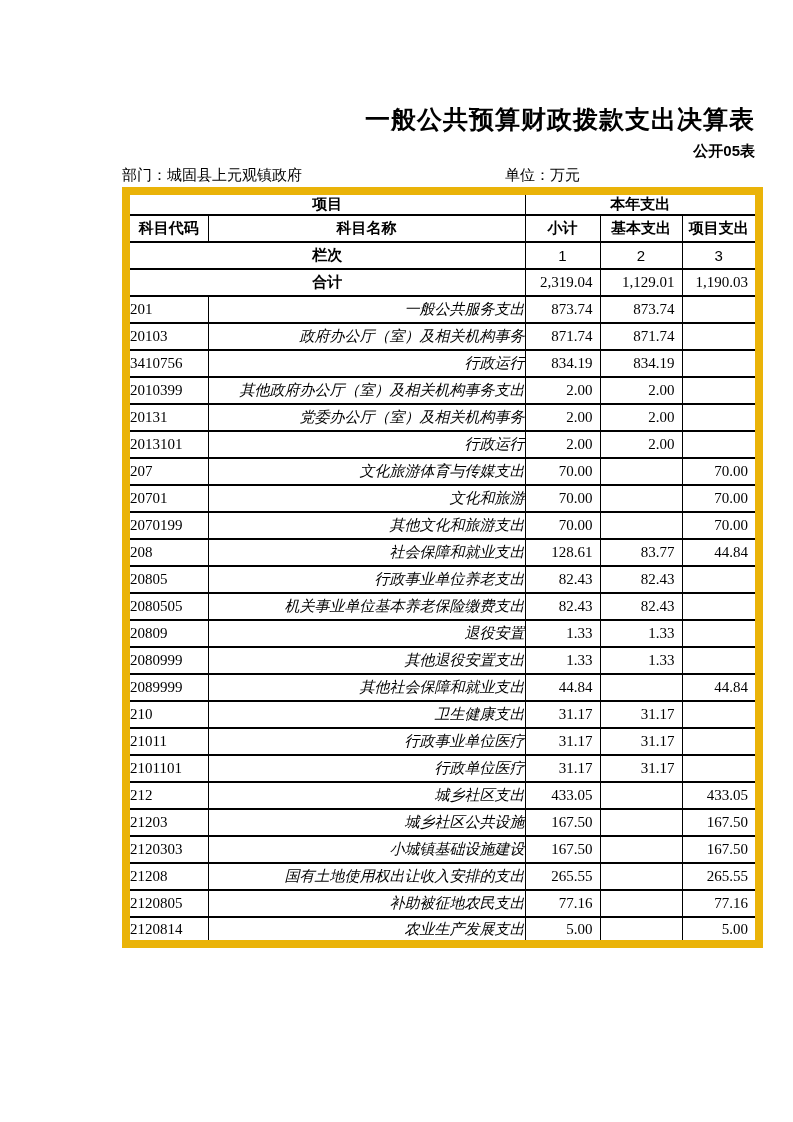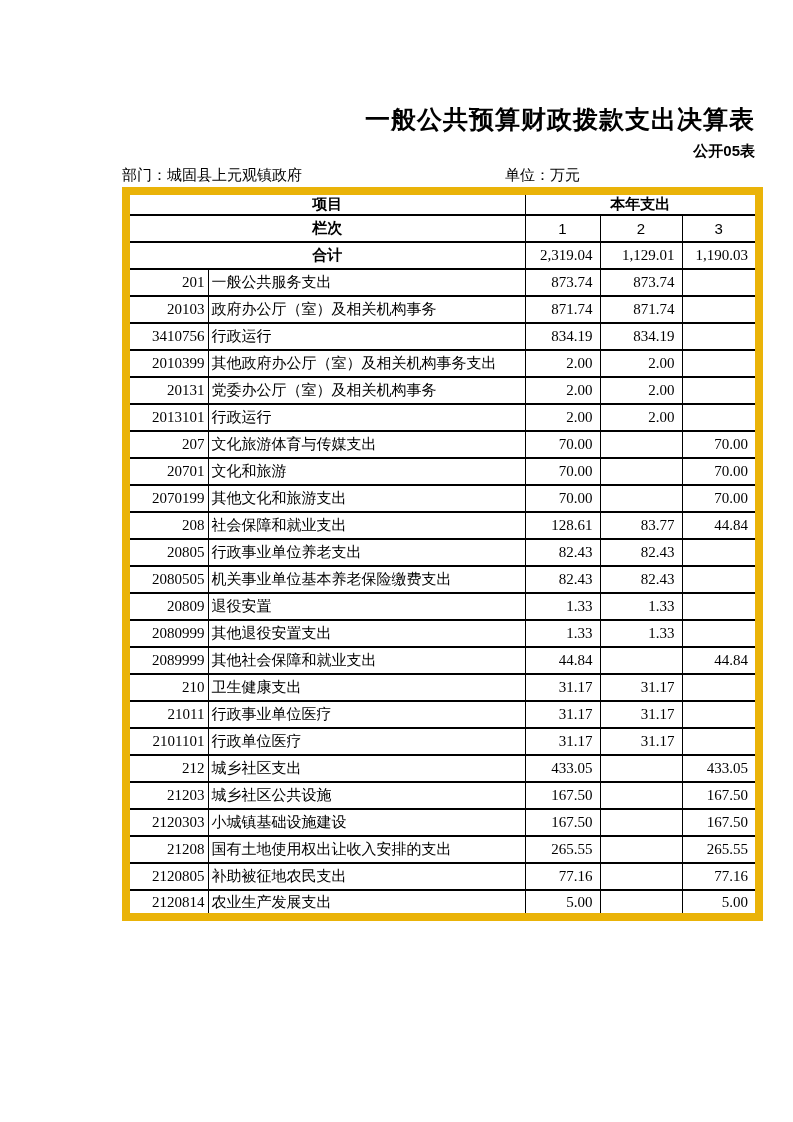--- a/index.html
+++ b/index.html
@@ -55,22 +55,22 @@
   .hd {
     font-family: "Liberation Sans", sans-serif;
     font-weight: bold;
     text-align: center;
   }
   .colno {
     font-family: "Liberation Sans", sans-serif;
     text-align: center;
   }
   .num  { font-family: "Liberation Serif", serif; text-align: right; padding-right: 7px !important; }
-  .code { font-family: "Liberation Serif", serif; text-align: right; padding-right: 3px !important; }
-  .name { font-family: "Liberation Serif", serif; text-align: left;  padding-left: 3px !important; }
+  .code { font-family: "Liberation Serif", serif; padding-right: 3px !important; }
+  .name { font-family: "Liberation Serif", serif; text-align: right;  padding-left: 3px !important; font-style: italic; }
 </style>
 </head>
 <body>
 
 <div class="page">
   <div class="content">
 
     <h1 class="doc-title">一般公共预算财政拨款支出决算表</h1>
 
     <div class="table-no">公开05表</div>
@@ -86,20 +86,27 @@
         <col style="width:317px">
         <col style="width:75px">
         <col style="width:82px">
         <col style="width:77px">
       </colgroup>
       <thead>
         <tr class="r1">
           <td colspan="2" class="hd">项目</td>
           <td colspan="3" class="hd">本年支出</td>
         </tr>
+        <tr class="r2">
+          <td class="hd">科目代码</td>
+          <td class="hd">科目名称</td>
+          <td class="hd">小计</td>
+          <td class="hd">基本支出</td>
+          <td class="hd">项目支出</td>
+        </tr>
         <tr class="r3">
           <td colspan="2" class="hd">栏次</td>
           <td class="colno">1</td>
           <td class="colno">2</td>
           <td class="colno">3</td>
         </tr>
         <tr class="r4">
           <td colspan="2" class="hd">合计</td>
           <td class="num">2,319.04</td>
           <td class="num">1,129.01</td>

